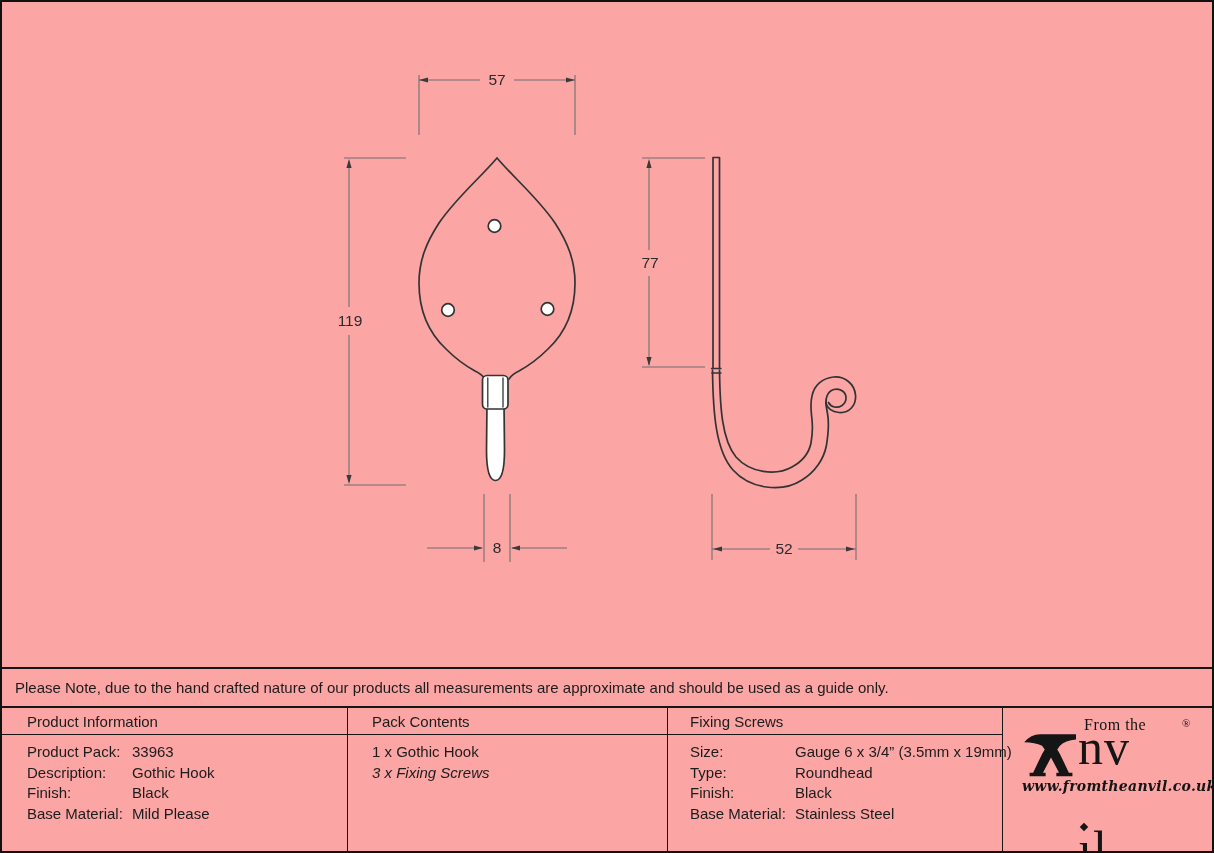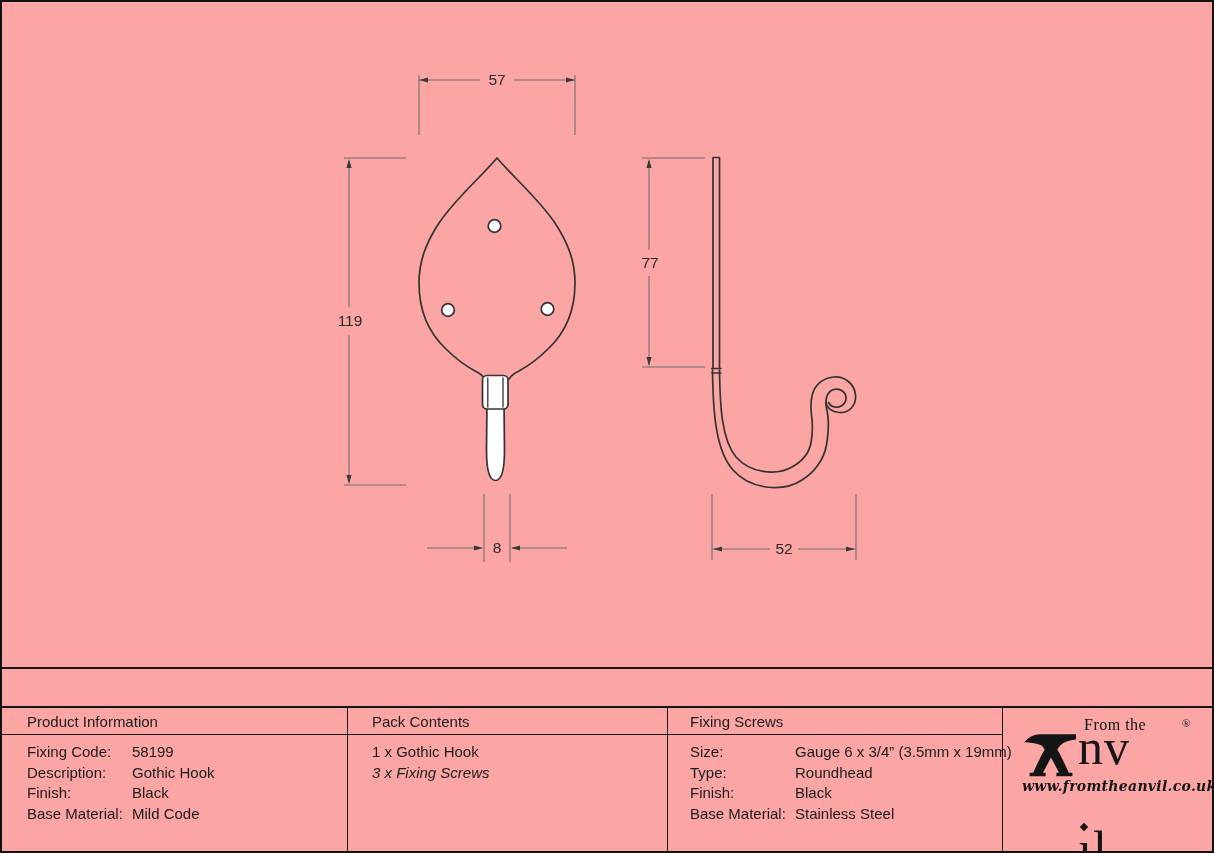--- a/index.html
+++ b/index.html
@@ -125,34 +125,35 @@
     </g>
   </svg>
 
   <div class="hl" style="left:0;right:0;top:665px;height:1.6px;"></div>
   <div class="hl" style="left:0;right:0;top:704px;height:2px;"></div>
   <div class="hl" style="left:0;width:1001px;top:731.5px;height:1.6px;"></div>
   <div class="vl" style="left:344.5px;top:704px;height:147px;width:1.6px;"></div>
   <div class="vl" style="left:664.5px;top:704px;height:147px;width:1.6px;"></div>
   <div class="vl" style="left:999.5px;top:704px;height:147px;width:1.6px;"></div>
 
+  <div class="note">Please Note, due to the hand crafted nature of our products all measurements are approximate and should be used as a guide only.</div>
 
   <div class="celltext hdr" style="left:15px;top:711px;">Product Information</div>
   <div class="celltext hdr" style="left:360px;top:711px;">Pack Contents</div>
   <div class="celltext hdr" style="left:678px;top:711px;">Fixing Screws</div>
 
   <div>
-    <div class="celltext" style="left:15px;top:741px;">Fixing Code:</div>
-    <div class="celltext" style="left:120px;top:741px;">58199</div>
+    <div class="celltext" style="left:15px;top:741px;">Product Pack:</div>
+    <div class="celltext" style="left:120px;top:741px;">33963</div>
     <div class="celltext" style="left:15px;top:762px;">Description:</div>
     <div class="celltext" style="left:120px;top:762px;">Gothic Hook</div>
     <div class="celltext" style="left:15px;top:782px;">Finish:</div>
     <div class="celltext" style="left:120px;top:782px;">Black</div>
     <div class="celltext" style="left:15px;top:803px;">Base Material:</div>
-    <div class="celltext" style="left:120px;top:803px;">Mild Code</div>
+    <div class="celltext" style="left:120px;top:803px;">Mild Please</div>
   </div>
 
   <div>
     <div class="celltext" style="left:360px;top:741px;">1 x Gothic Hook</div>
     <div class="celltext" style="left:360px;top:762px;font-style:italic;">3 x Fixing Screws</div>
   </div>
 
   <div>
     <div class="celltext" style="left:678px;top:741px;">Size:</div>
     <div class="celltext" style="left:783px;top:741px;">Gauge 6 x 3/4” (3.5mm x 19mm)</div>

